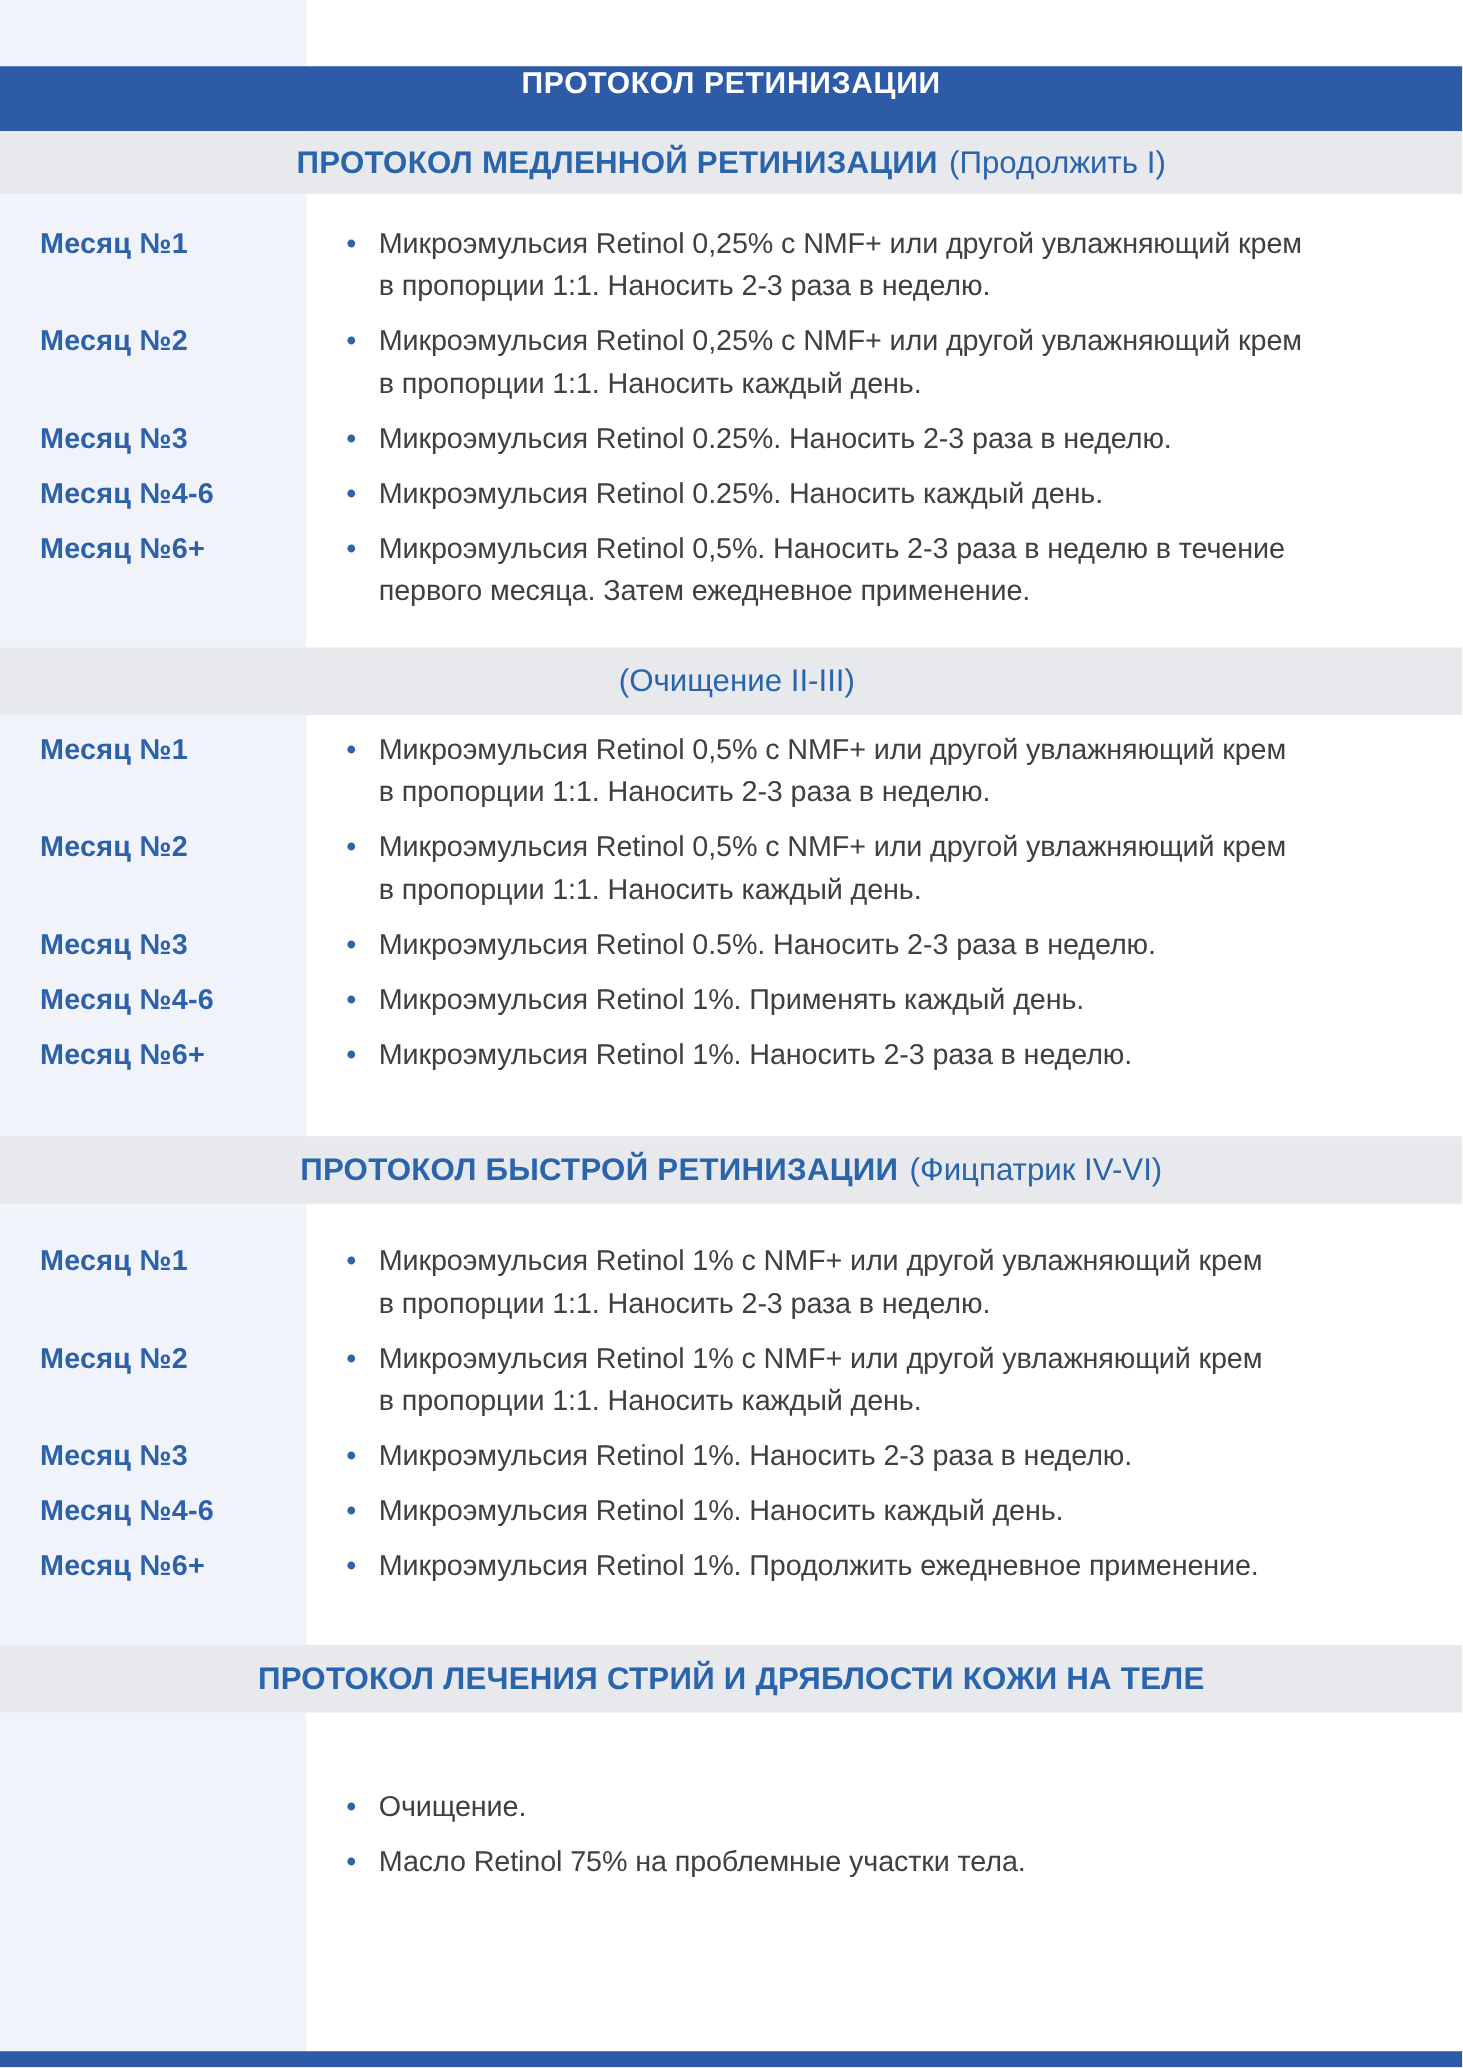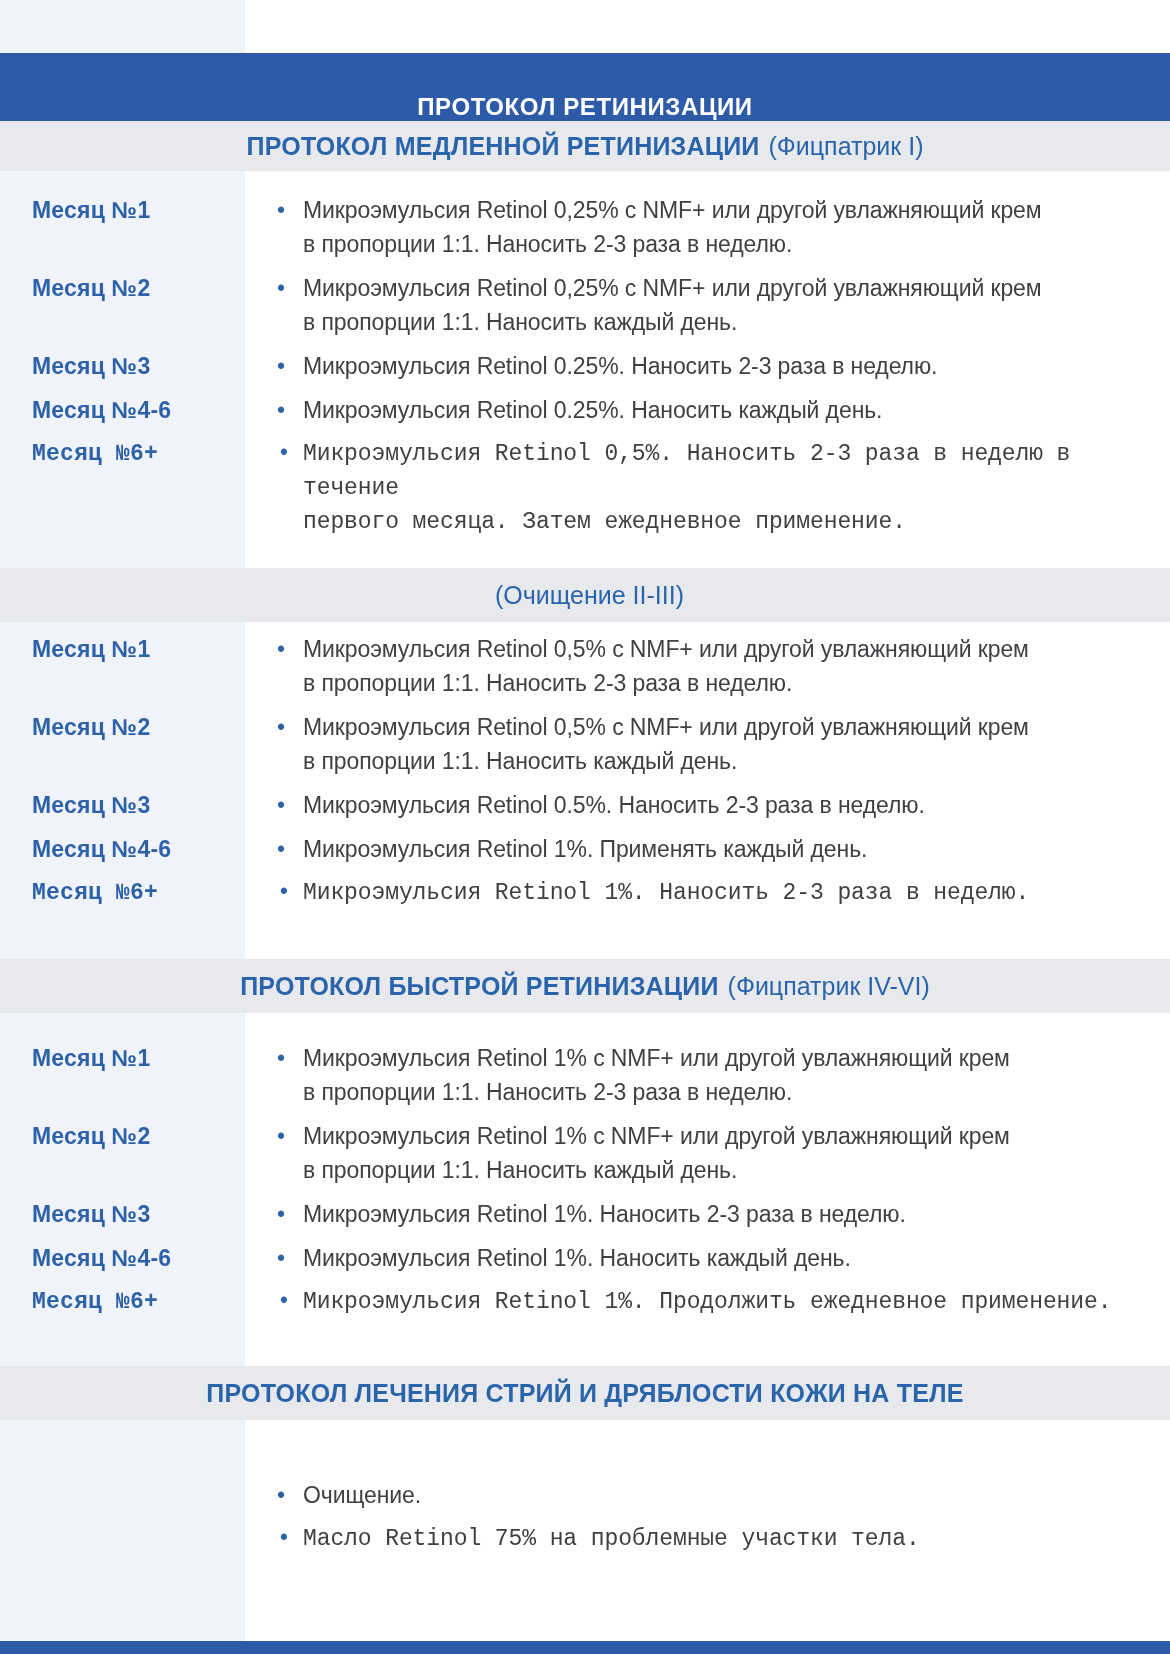--- a/index.html
+++ b/index.html
@@ -12,22 +12,22 @@
     font-family:"Liberation Sans","DejaVu Sans",sans-serif;
     color:#3e4043;
   }
   .left-strip{
     position:absolute;left:0;top:0;width:245px;height:100%;
     background:#f1f3fb;z-index:0;
   }
   .flow{position:relative;z-index:1;}
   .top-spacer{height:53px;}
   .title-bar{
-    height:68px;background:#2d5ba7;
-    display:flex;align-items:flex-end;justify-content:center;
+    height:52px;background:#2d5ba7;
+    display:flex;align-items:flex-start;justify-content:center;
   }
   .title-bar .title-text{
     color:#ffffff;font-size:24px;font-weight:bold;letter-spacing:.6px;
   }
   .band{
     height:54px;background:#e8e9ed;
     display:flex;align-items:center;justify-content:center;
     text-align:center;
   }
   .band .h-bold{
@@ -36,21 +36,21 @@
   .band .h-normal{
     color:#2a65ac;font-size:25px;font-weight:normal;margin-left:9px;
   }
   .band.first{height:50px;}
   .section-content{position:relative;}
   .section-content.s1{padding:22px 0 29px 0;}
   .section-content.s2{padding:10px 0 49px 0;}
   .section-content.s3{padding:28px 0 47px 0;}
   .section-content.s4{padding:58px 0 0 0;}
   .row{display:flex;align-items:flex-start;margin-bottom:10px;}
-  .row:last-child{margin-bottom:0;font-family:Liberation Mono, monospace;}
+  .row:last-child{margin-bottom:0;}
   .row-label{
     width:245px;box-sizing:border-box;flex:0 0 245px;
     padding-left:32px;
     color:#2d62a8;font-size:23px;font-weight:bold;line-height:34px;
     letter-spacing:.2px;
   }
   .row-body{display:flex;align-items:flex-start;padding-left:32px;}
   .bullet{
     color:#2f63a8;font-size:23px;line-height:34px;width:10px;flex:0 0 10px;
   }
@@ -76,21 +76,21 @@
     <div class="top-spacer"></div>
 
     <div class="title-bar">
       <span class="title-text">ПРОТОКОЛ РЕТИНИЗАЦИИ</span>
     </div>
 
     <div id="sections">
   <section>
     <div class="band first">
       <span class="h-bold">ПРОТОКОЛ МЕДЛЕННОЙ РЕТИНИЗАЦИИ</span>
-      <span class="h-normal">(Фицпатрик I)</span>
+      <span class="h-normal">(Продолжить I)</span>
     </div>
     <div class="section-content s1">
   <div class="row">
     <div class="row-label">Месяц №1</div>
     <div class="row-body">
       <span class="bullet">•</span>
       <span class="row-text">Микроэмульсия Retinol 0,25% с NMF+ или другой увлажняющий крем
 в пропорции 1:1. Наносить 2-3 раза в неделю.</span>
     </div>
   </div>

